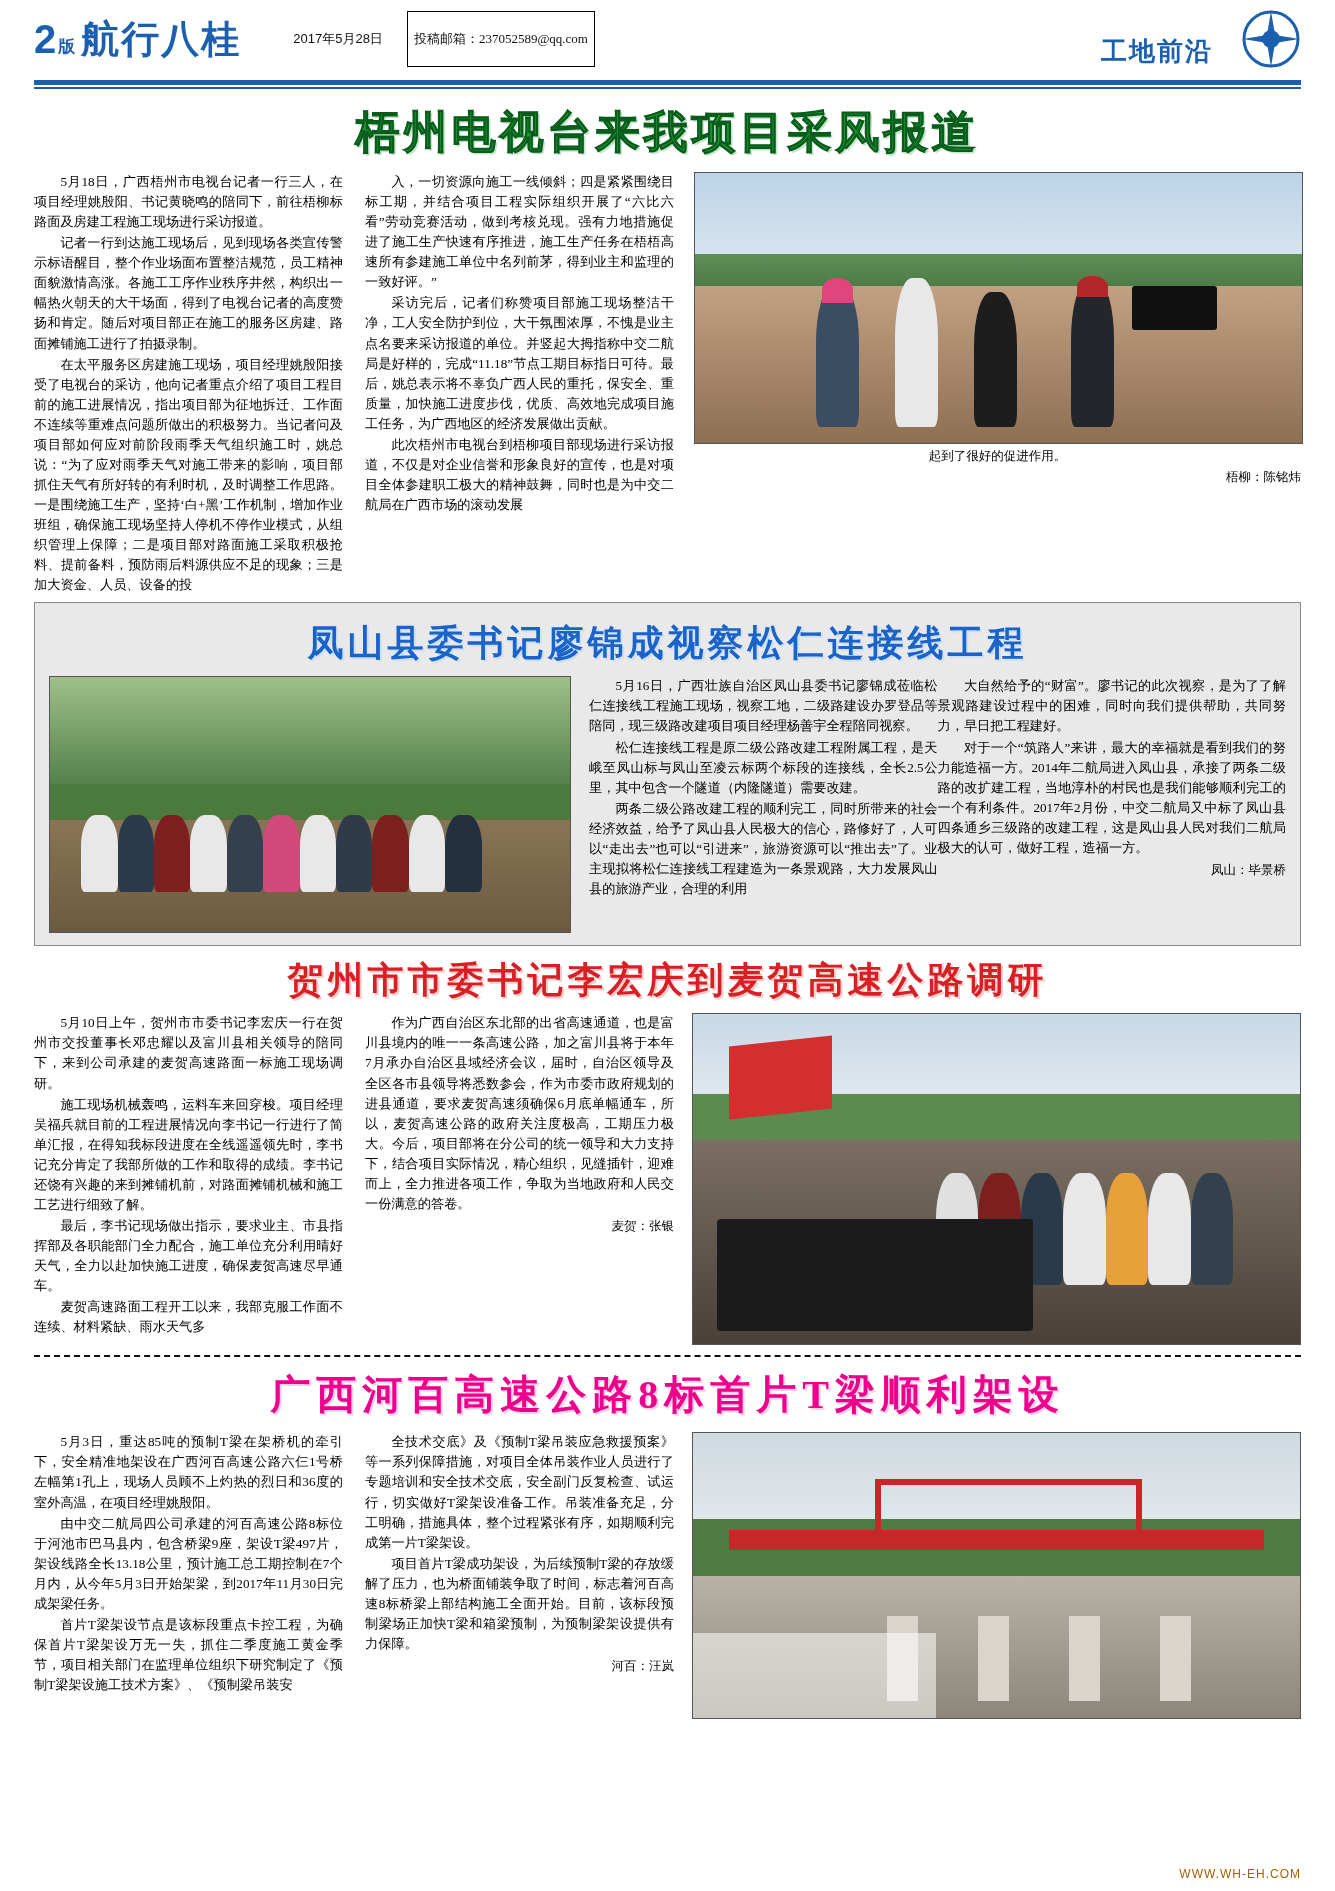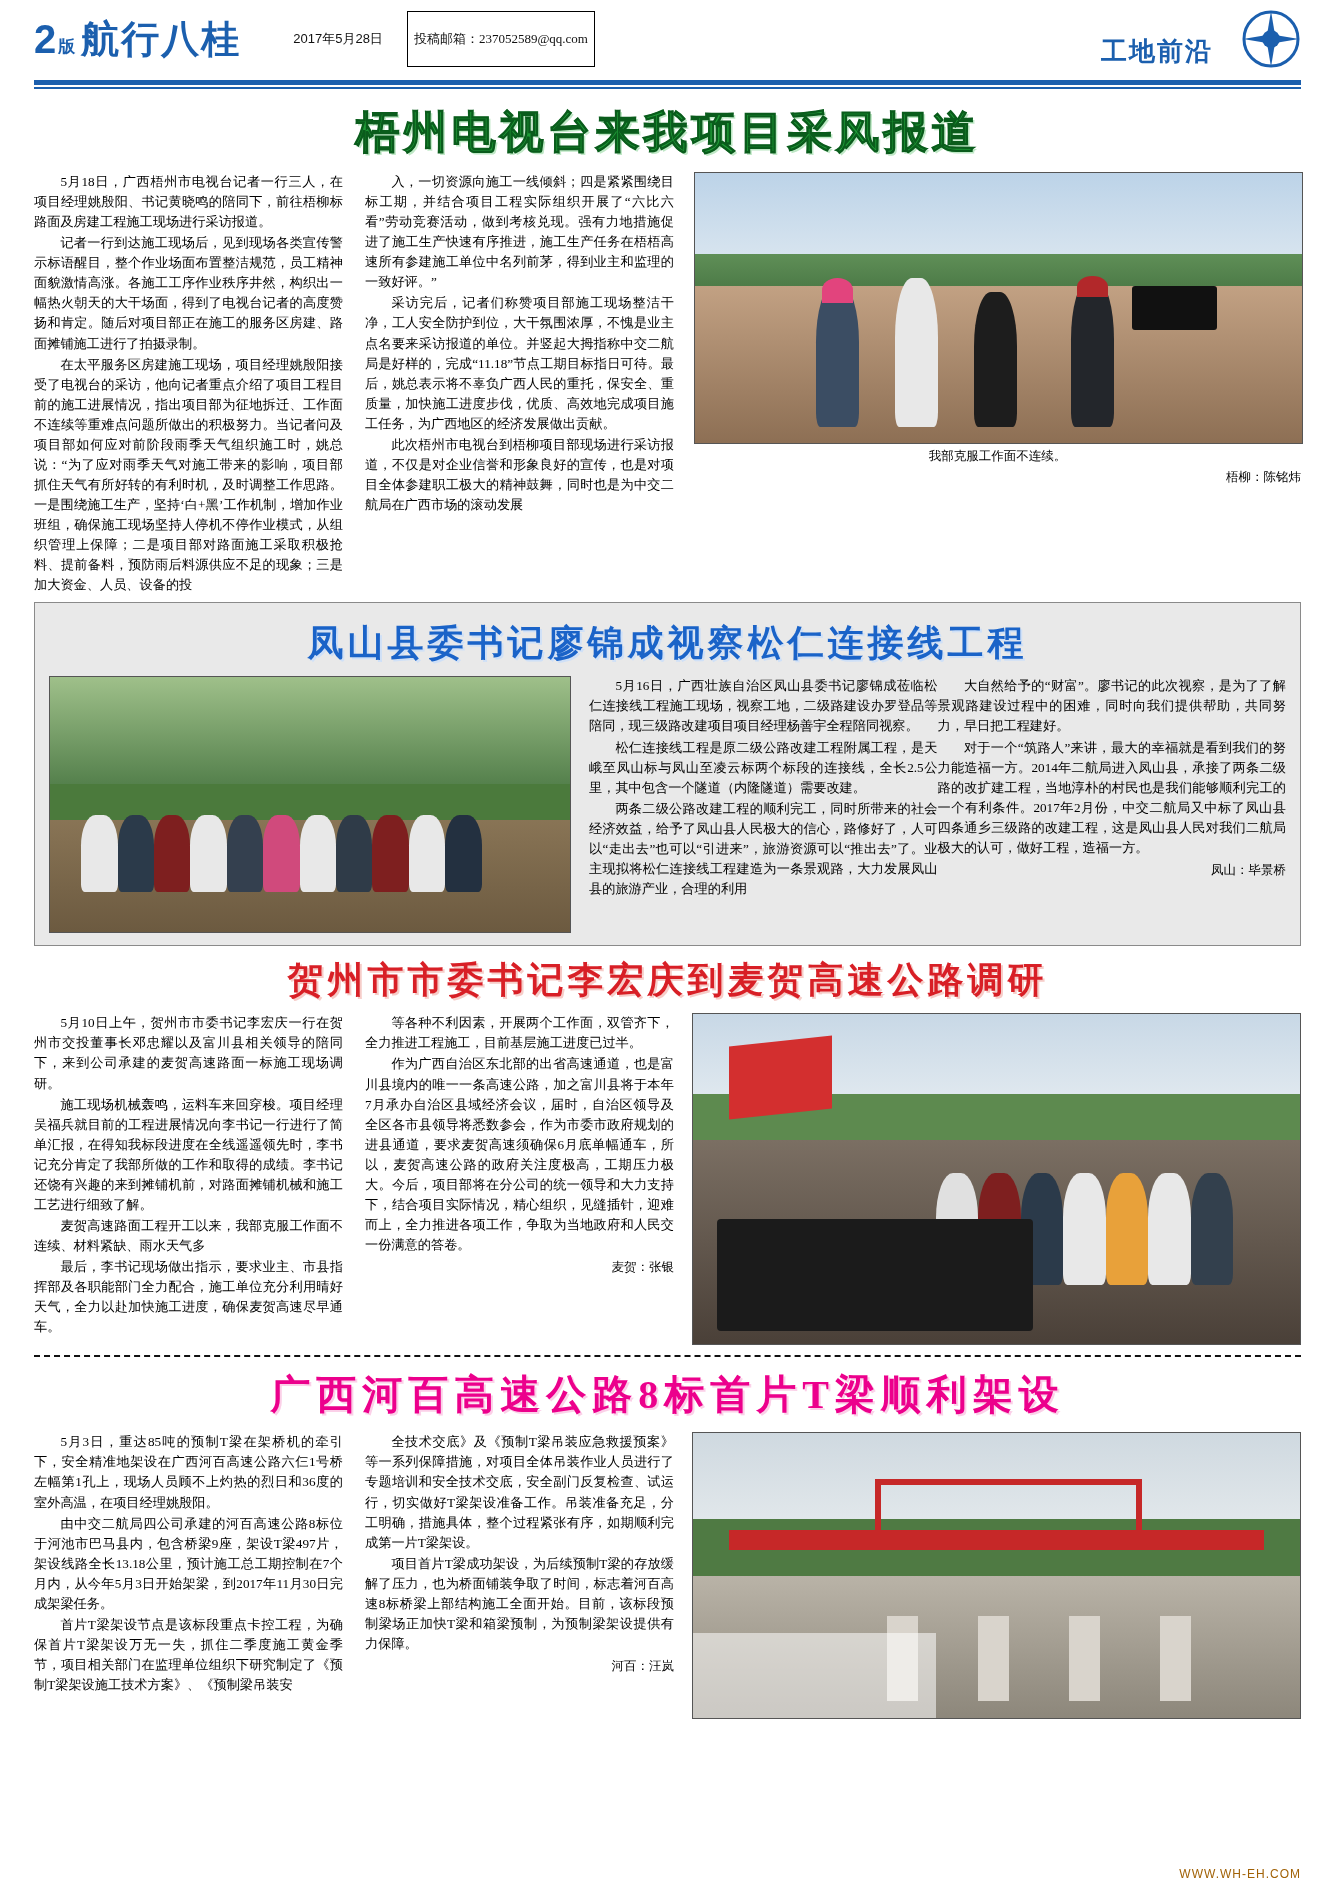--- a/index.html
+++ b/index.html
@@ -242,21 +242,21 @@
         <div class="hills"></div>
         <div class="ground"></div>
         <div class="figure" style="left:20%;bottom:6%;height:52%;background:#3b4d63;"></div>
         <div class="figure w" style="left:33%;bottom:6%;height:55%;"></div>
         <div class="figure" style="left:46%;bottom:6%;height:50%;background:#1d1d1d;"></div>
         <div class="figure" style="left:62%;bottom:6%;height:54%;background:#23262b;"></div>
         <div style="position:absolute;left:21%;bottom:52%;width:5%;height:9%;background:#e2447d;border-radius:50% 50% 0 0;"></div>
         <div style="position:absolute;left:63%;bottom:54%;width:5%;height:8%;background:#b2282a;border-radius:50% 50% 0 0;"></div>
         <div style="position:absolute;left:72%;bottom:42%;width:14%;height:16%;background:#111;border-radius:3px;"></div>
       </div>
-      <div class="ph1cap">我部克服工作面不连续。</div>
+      <div class="ph1cap">起到了很好的促进作用。</div>
       <div class="credit">梧柳：陈铭炜</div>
     </div>
   </div>
 
   <div class="boxed">
     <h1 class="headline h-blue">凤山县委书记廖锦成视察松仁连接线工程</h1>
     <div class="s2body">
       <div class="photo ph2">
         <div class="karst"></div>
         <div class="ground" style="height:54%;background:linear-gradient(#8f7a5a,#6c5a40);"></div>
@@ -287,25 +287,24 @@
       </div>
     </div>
   </div>
 
   <h1 class="headline h-red">贺州市市委书记李宏庆到麦贺高速公路调研</h1>
   <div class="s3">
     <div class="s3cols">
       <div class="col">
         <p class="body">5月10日上午，贺州市市委书记李宏庆一行在贺州市交投董事长邓忠耀以及富川县相关领导的陪同下，来到公司承建的麦贺高速路面一标施工现场调研。</p>
         <p class="body">施工现场机械轰鸣，运料车来回穿梭。项目经理吴福兵就目前的工程进展情况向李书记一行进行了简单汇报，在得知我标段进度在全线遥遥领先时，李书记充分肯定了我部所做的工作和取得的成绩。李书记还饶有兴趣的来到摊铺机前，对路面摊铺机械和施工工艺进行细致了解。</p>
+        <p class="body">最后，李书记现场做出指示，要求业主、市县指挥部及各职能部门全力配合，施工单位充分利用晴好天气，全力以赴加快施工进度，确保麦贺高速尽早通车。</p>
         <p class="body">麦贺高速路面工程开工以来，我部克服工作面不连续、材料紧缺、雨水天气多</p>
-        <p class="body">最后，李书记现场做出指示，要求业主、市县指挥部及各职能部门全力配合，施工单位充分利用晴好天气，全力以赴加快施工进度，确保麦贺高速尽早通车。</p>
       </div>
       <div class="col">
-        <p class="body">等各种不利因素，开展两个工作面，双管齐下，全力推进工程施工，目前基层施工进度已过半。</p>
         <p class="body">作为广西自治区东北部的出省高速通道，也是富川县境内的唯一一条高速公路，加之富川县将于本年7月承办自治区县域经济会议，届时，自治区领导及全区各市县领导将悉数参会，作为市委市政府规划的进县通道，要求麦贺高速须确保6月底单幅通车，所以，麦贺高速公路的政府关注度极高，工期压力极大。今后，项目部将在分公司的统一领导和大力支持下，结合项目实际情况，精心组织，见缝插针，迎难而上，全力推进各项工作，争取为当地政府和人民交一份满意的答卷。</p>
         <div class="credit">麦贺：张银</div>
       </div>
     </div>
     <div class="photo ph3">
       <div class="sky" style="height:34%;background:linear-gradient(#c8d8e6,#e8eef2);"></div>
       <div style="position:absolute;left:0;right:0;top:24%;height:14%;background:#5d8a4f;"></div>
       <div class="crowd" style="height:62%;"></div>
       <div style="position:absolute;left:6%;top:8%;width:17%;height:22%;background:#d32f2f;transform:skewY(-6deg);"></div>
       <div class="figure" style="left:40%;bottom:18%;height:34%;background:#e0e0e0;"></div>

